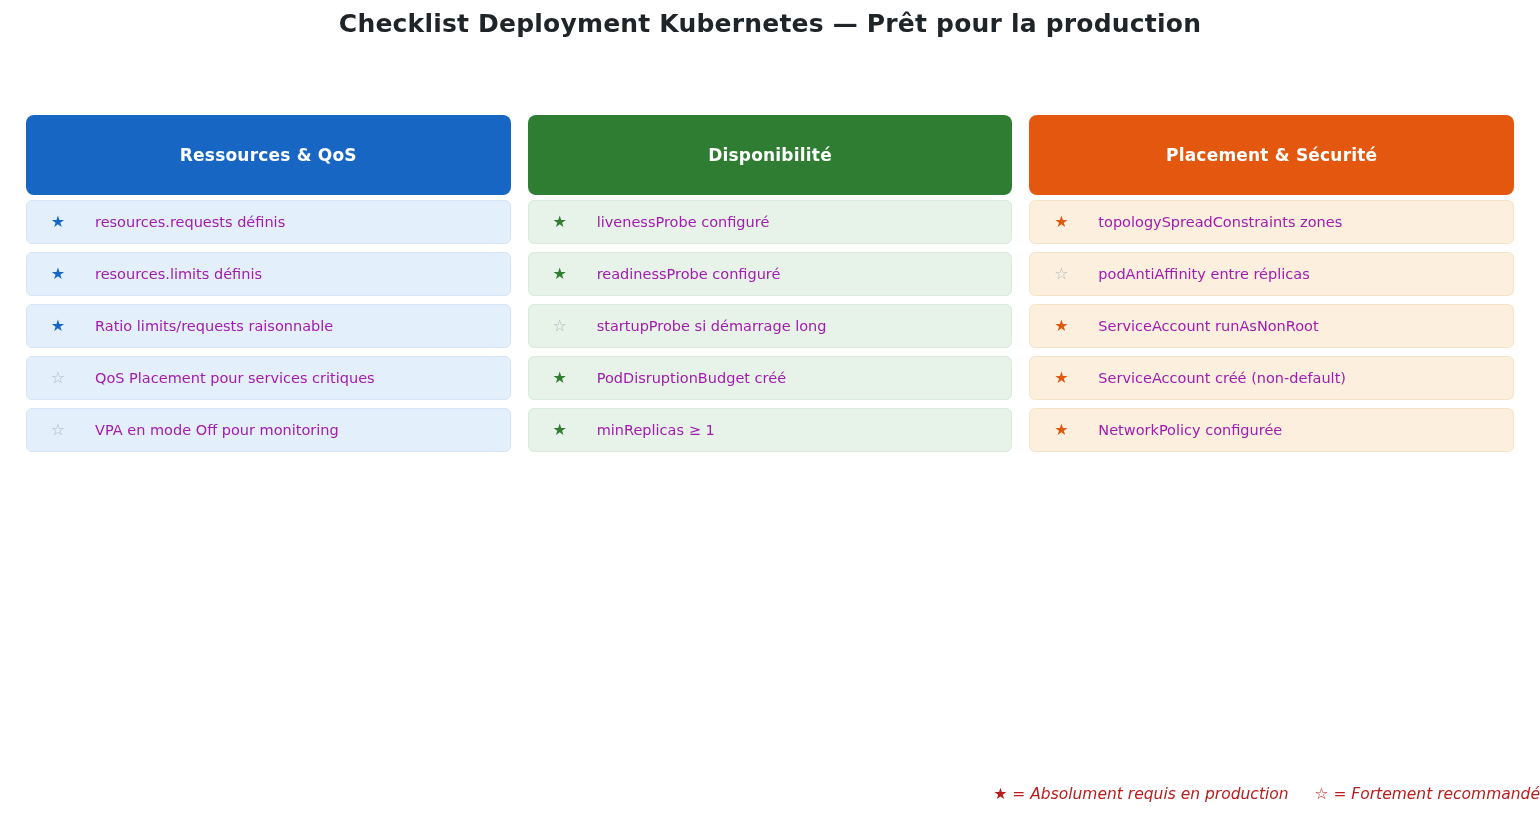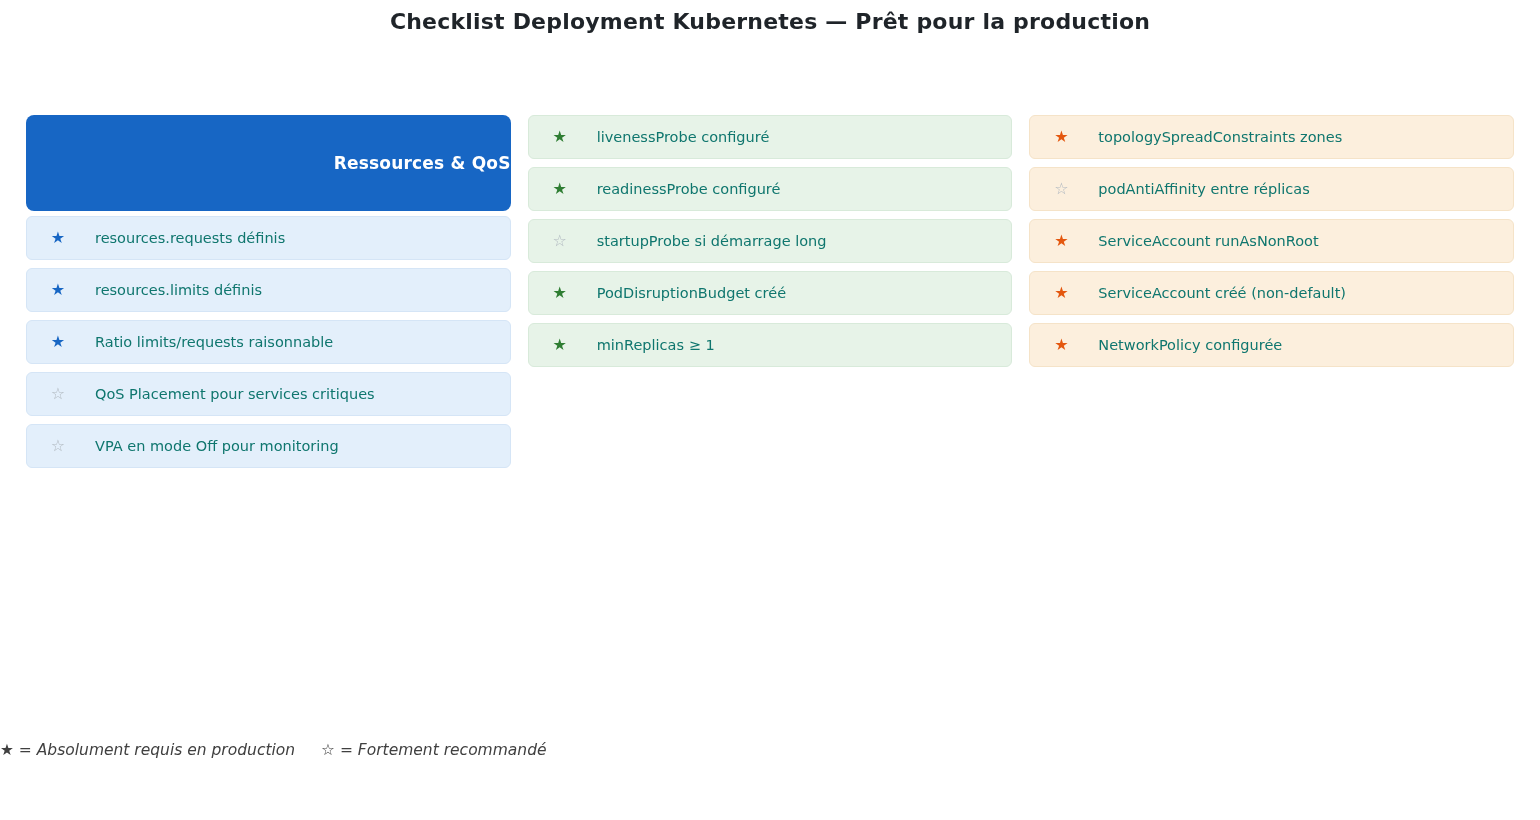--- a/index.html
+++ b/index.html
@@ -7,39 +7,39 @@
     width: 1540px; height: 820px;
     background: #ffffff;
     font-family: "DejaVu Sans", sans-serif;
     position: relative;
     overflow: hidden;
   }
   .page-title {
     position: absolute;
     top: 9px; left: 0; right: 0;
     text-align: center;
-    font-size: 22px;
+    font-size: 25px;
     font-weight: bold;
     color: #1f2429;
     letter-spacing: 0.2px;
   }
   .columns {
     position: absolute;
     top: 115px; left: 26px; right: 26px;
     display: flex;
     gap: 17px;
   }
   .column { flex: 1 1 0; min-width: 0; }
   .column-header {
-    height: 96px;
+    height: 80px;
     border-radius: 8px;
     background: var(--accent);
     display: flex;
     align-items: center;
-    justify-content: flex-end;
+    justify-content: center;
     margin-bottom: 5px;
   }
   .column-header .column-title {
     color: #ffffff;
     font-size: 17px;
     font-weight: bold;
     letter-spacing: 0.2px;
   }
   .item-list {
     display: flex;
@@ -60,31 +60,31 @@
     text-align: center;
     font-size: 16px;
     line-height: 1;
     margin-right: 26px;
     flex: 0 0 auto;
   }
   .star.filled { color: var(--accent); }
   .star.outline { color: #b2bac1; }
   .item-label {
     font-size: 14.5px;
-    color: #0f766e;
+    color: #a21caf;
     white-space: nowrap;
     overflow: hidden;
   }
   .legend {
     position: absolute;
-    top: 741px; left: 0; right: 0;
-    text-align: left;
+    top: 785px; left: 0; right: 0;
+    text-align: right;
     font-style: italic;
     font-size: 15.5px;
-    color: #404040;
+    color: #b91c1c;
   }
   .legend .legend-star { font-style: normal; }
   .legend .legend-part { display: inline-block; }
   .legend .spacer { display: inline-block; width: 26px; }
 </style>
 </head>
 <body>
 
 <h1 class="page-title">Checklist Deployment Kubernetes — Prêt pour la production</h1>
 
@@ -112,20 +112,23 @@
         <span class="item-label">QoS Placement pour services critiques</span>
       </div>
       <div class="item">
         <span class="star outline">☆</span>
         <span class="item-label">VPA en mode Off pour monitoring</span>
       </div>
     </div>
   </div>
 
   <div class="column" style="--accent: #2E7D32; --item-bg: #E7F3E8; --item-border: #D8EADA;">
+    <div class="column-header">
+      <span class="column-title">Disponibilité</span>
+    </div>
     <div class="item-list">
       <div class="item">
         <span class="star filled">★</span>
         <span class="item-label">livenessProbe configuré</span>
       </div>
       <div class="item">
         <span class="star filled">★</span>
         <span class="item-label">readinessProbe configuré</span>
       </div>
       <div class="item">
@@ -137,20 +140,23 @@
         <span class="item-label">PodDisruptionBudget créé</span>
       </div>
       <div class="item">
         <span class="star filled">★</span>
         <span class="item-label">minReplicas ≥ 1</span>
       </div>
     </div>
   </div>
 
   <div class="column" style="--accent: #E4570E; --item-bg: #FCEFDD; --item-border: #F5E3C8;">
+    <div class="column-header">
+      <span class="column-title">Placement &amp; Sécurité</span>
+    </div>
     <div class="item-list">
       <div class="item">
         <span class="star filled">★</span>
         <span class="item-label">topologySpreadConstraints zones</span>
       </div>
       <div class="item">
         <span class="star outline">☆</span>
         <span class="item-label">podAntiAffinity entre réplicas</span>
       </div>
       <div class="item">

